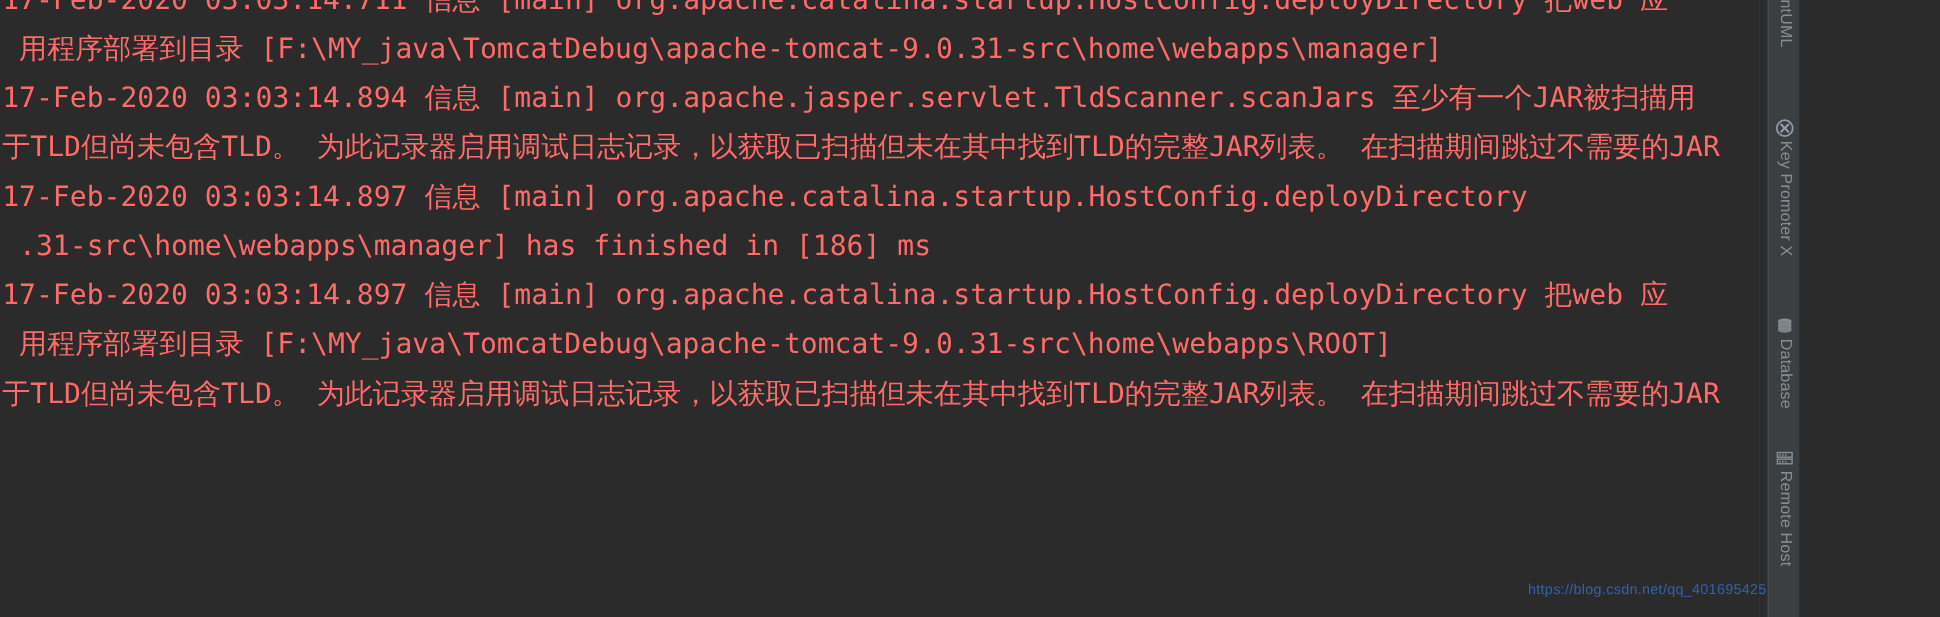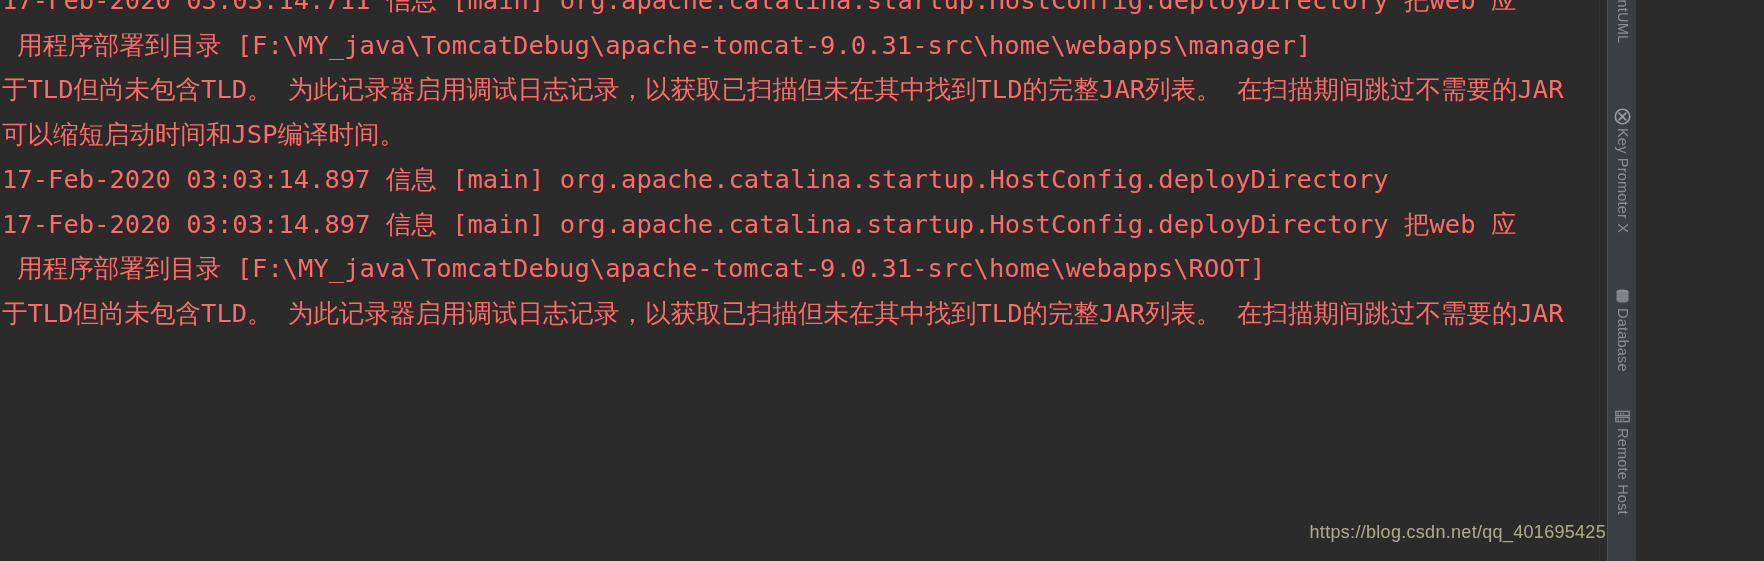--- a/index.html
+++ b/index.html
@@ -96,41 +96,42 @@
     background: #2b2b2b;
     border-left: 1px solid #323232;
     box-sizing: border-box;
   }
 
   
   #watermark {
     position: absolute;
     right: 30px;
     bottom: 18px;
-    color: #fef9c3;
+    color: #3b82f6;
     opacity: .62;
     font-family: "Liberation Sans", sans-serif;
-    font-size: 18px;
+    font-size: 13px;
     letter-spacing: .3px;
     white-space: nowrap;
     pointer-events: none;
   }
 </style>
 </head>
 <body>
 
 <div id="screen">
 
   <div id="console">
     <div id="console-inner">
       <div class="log-line">17-Feb-2020 03:03:14.711 信息 [main] org.apache.catalina.startup.HostConfig.deployDirectory 把web 应</div>
       <div class="log-line"> 用程序部署到目录 [F:\MY_java\TomcatDebug\apache-tomcat-9.0.31-src\home\webapps\manager]</div>
+      <div class="log-line">17-Feb-2020 03:03:14.894 信息 [main] org.apache.jasper.servlet.TldScanner.scanJars 至少有一个JAR被扫描用</div>
       <div class="log-line">于TLD但尚未包含TLD。 为此记录器启用调试日志记录，以获取已扫描但未在其中找到TLD的完整JAR列表。 在扫描期间跳过不需要的JAR</div>
-      <div class="log-line">可以缩短启动时间和JSP编译时间。</div>
       <div class="log-line">17-Feb-2020 03:03:14.897 信息 [main] org.apache.catalina.startup.HostConfig.deployDirectory</div>
+      <div class="log-line"> .31-src\home\webapps\manager] has finished in [186] ms</div>
       <div class="log-line">17-Feb-2020 03:03:14.897 信息 [main] org.apache.catalina.startup.HostConfig.deployDirectory 把web 应</div>
       <div class="log-line"> 用程序部署到目录 [F:\MY_java\TomcatDebug\apache-tomcat-9.0.31-src\home\webapps\ROOT]</div>
       <div class="log-line">于TLD但尚未包含TLD。 为此记录器启用调试日志记录，以获取已扫描但未在其中找到TLD的完整JAR列表。 在扫描期间跳过不需要的JAR</div>
     </div>
   </div>
 
   <div id="console-edge"></div>
 
   <div id="right-strip">
 

